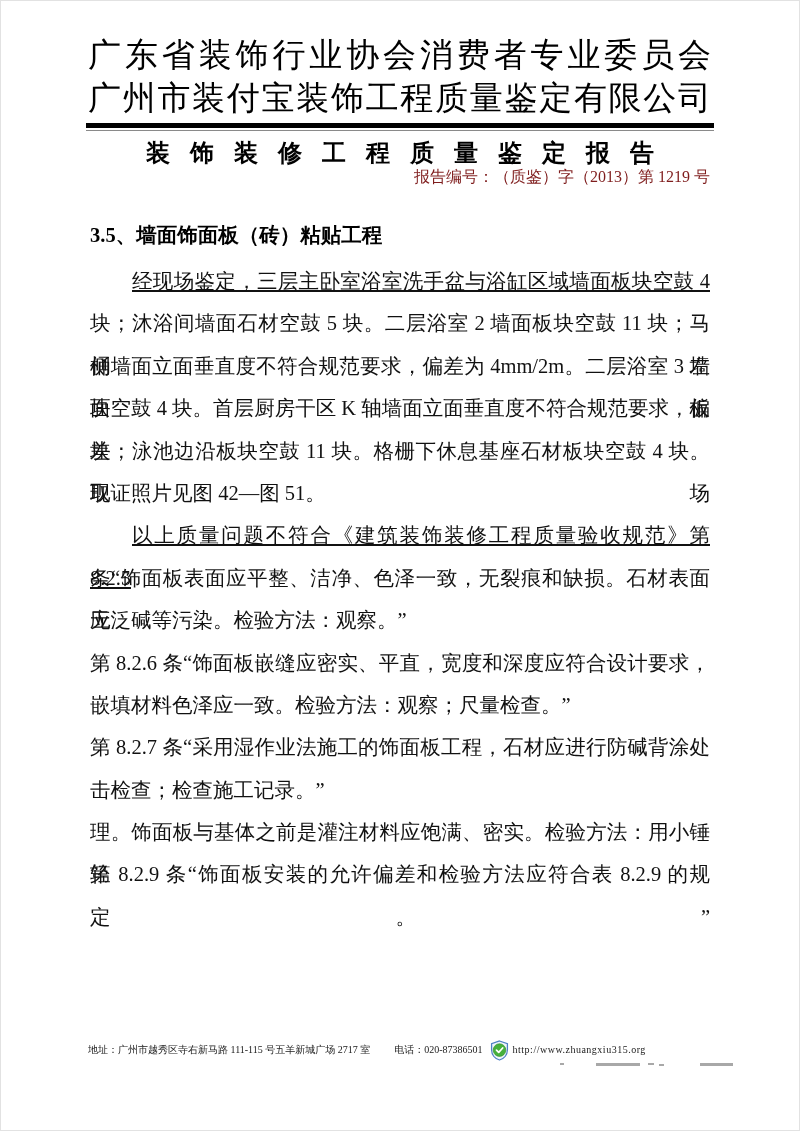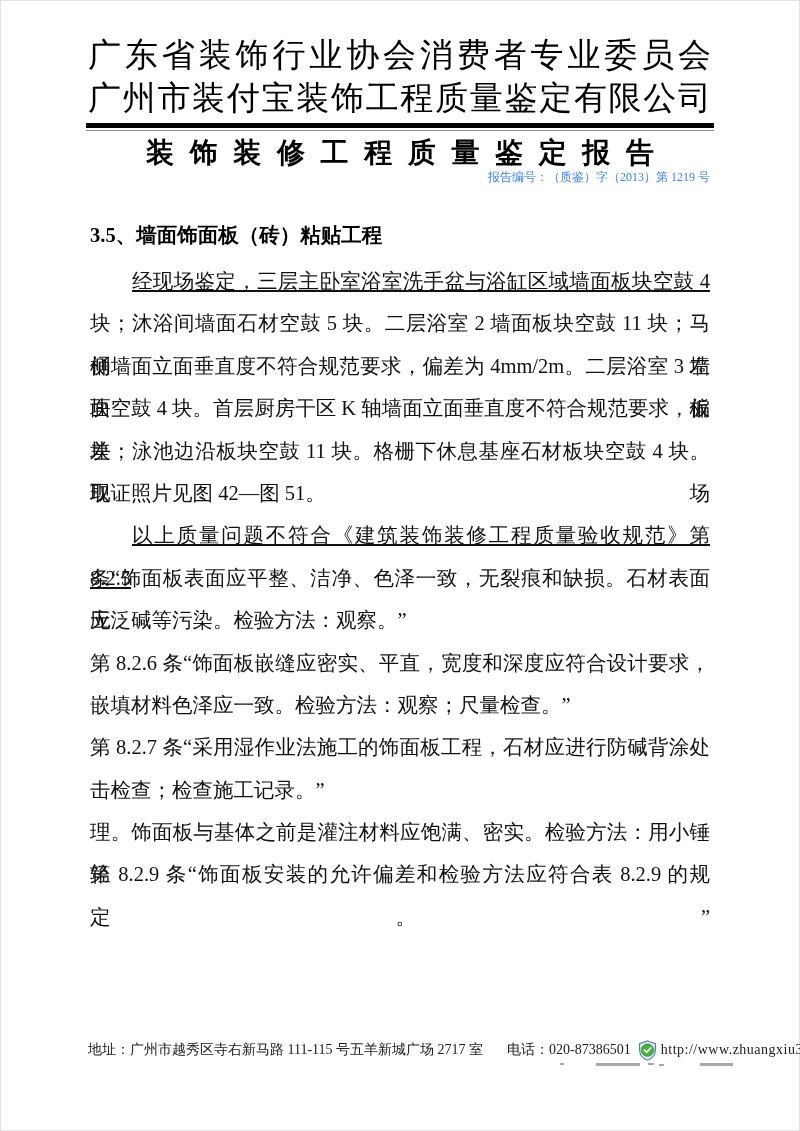--- a/index.html
+++ b/index.html
@@ -44,35 +44,35 @@
   
   .title-wrap {
     position: absolute;
     left: 0;
     top: 137px;
     width: 800px;
   }
   .title {
     width: 508px;
     margin: 0 auto;
-    font-size: 28px;
+    font-size: 24px;
     font-weight: bold;
     line-height: 32px;
     text-align: justify;
     text-align-last: justify;
     color: #000000;
   }
 
   .report-no {
     position: absolute;
     top: 167px;
     right: 90px;
-    font-size: 12px;
+    font-size: 16px;
     line-height: 20px;
-    color: #3b82f6;
+    color: #7f1d1d;
   }
 
   
   .content {
     position: absolute;
     left: 90px;
     top: 192px;
     width: 620px;
     margin-top: 24px;
   }
@@ -96,21 +96,21 @@
   .line.indent { text-indent: 42px; text-decoration: underline; }
 
   
   .footer {
     position: absolute;
     left: 88px;
     top: 1039px;
     width: 680px;
     display: flex;
     align-items: center;
-    font-size: 14px;
+    font-size: 10px;
     line-height: 22px;
     white-space: nowrap;
     color: #1a1a1a;
   }
   .footer-phone { margin-left: 24px; }
   .footer-icon { margin-left: 7px; display: inline-flex; align-items: center; }
   .footer-url { margin-left: 4px; letter-spacing: 0.5px; }
 
   
   .artifact { position: absolute; background: #a8a8a8; }

